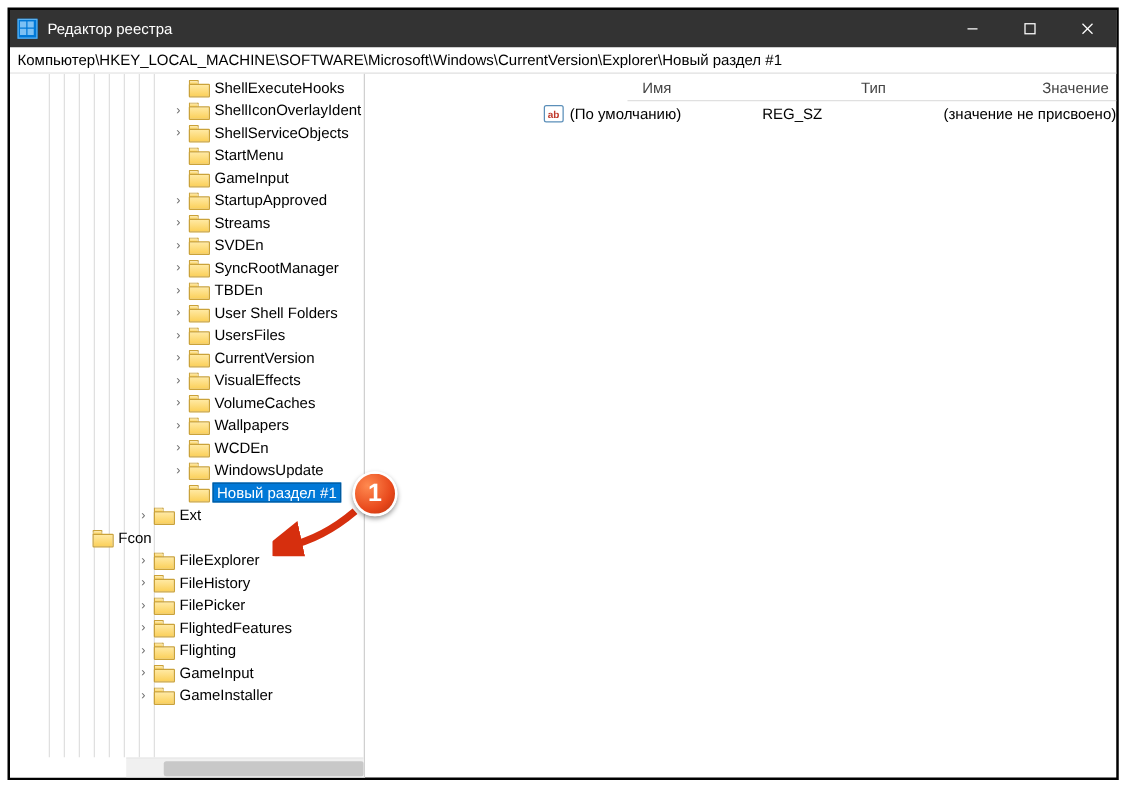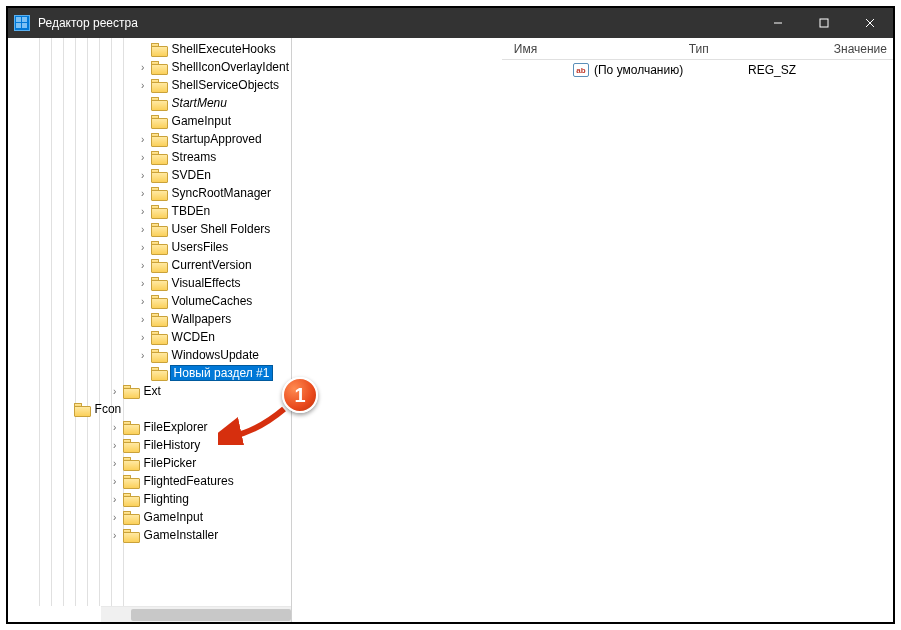--- a/index.html
+++ b/index.html
@@ -134,20 +134,23 @@
       </div>
     <div class="win-btn">
         <svg width="10" height="10">
           <line x1="1" y1="1" x2="9" y2="9" stroke="#fff" stroke-width="1"></line>
           <line x1="9" y1="1" x2="1" y2="9" stroke="#fff" stroke-width="1"></line>
         </svg>
       </div>
   </div>
 
 
+  <div class="pathbar">
+    <span>Компьютер\HKEY_LOCAL_MACHINE\SOFTWARE\Microsoft\Windows\CurrentVersion\Explorer\Новый раздел #1</span>
+  </div>
 
   <div class="content">
     <div class="tree-pane">
       <div class="tree-scroll">
         <div class="vlines" id="vlines">
             <div class="vline" style="left: 14px;"></div>
             <div class="vline" style="left: 26px;"></div>
             <div class="vline" style="left: 38px;"></div>
             <div class="vline" style="left: 50px;"></div>
             <div class="vline" style="left: 62px;"></div>
@@ -164,21 +167,21 @@
             <div class="tree-row" style="padding-left: 112px;">
               <span class="expander">›</span>
               <span class="folder-icon"></span>
               <span class="node-label">ShellIconOverlayIdent</span>
             </div>
             <div class="tree-row" style="padding-left: 112px;">
               <span class="expander">›</span>
               <span class="folder-icon"></span>
               <span class="node-label">ShellServiceObjects</span>
             </div>
-            <div class="tree-row" style="padding-left: 112px; font-style: italic;">
+            <div class="tree-row" style="padding-left: 112px;">
               <span class="expander"></span>
               <span class="folder-icon"></span>
               <span class="node-label">StartMenu</span>
             </div>
             <div class="tree-row" style="padding-left: 112px;">
               <span class="expander"></span>
               <span class="folder-icon"></span>
               <span class="node-label">GameInput</span>
             </div>
             <div class="tree-row" style="padding-left: 112px;">
@@ -307,20 +310,21 @@
       <div class="list-header">
         <div class="col col-name">Имя</div>
         <div class="col col-type">Тип</div>
         <div class="col col-value">Значение</div>
       </div>
       <div class="list-rows">
         <div class="list-row">
           <span class="ab-icon">ab</span>
           <span class="col-name" style="width:154px">(По умолчанию)</span>
           <span class="col-type">REG_SZ</span>
+          <span class="col-value">(значение не присвоено)</span>
         </div>
       </div>
     </div>
   </div>
 </div>
 
 <div class="callout">
   <svg class="arrow" width="78" height="50">
     <defs>
       <marker id="ah" markerWidth="8" markerHeight="8" refX="2" refY="3" orient="auto">

